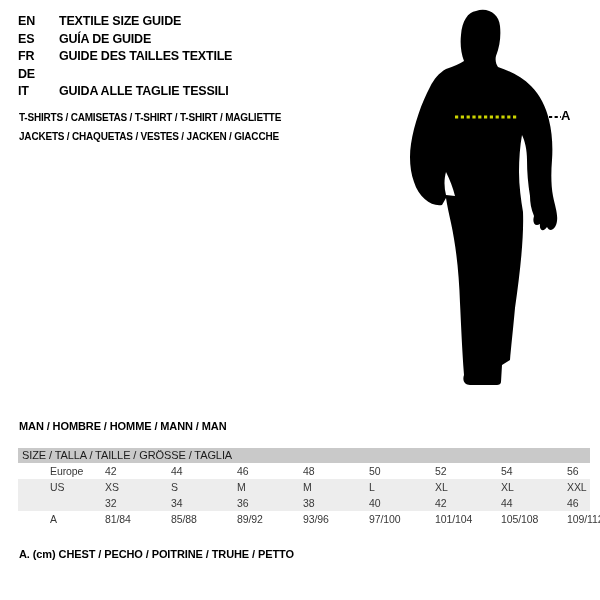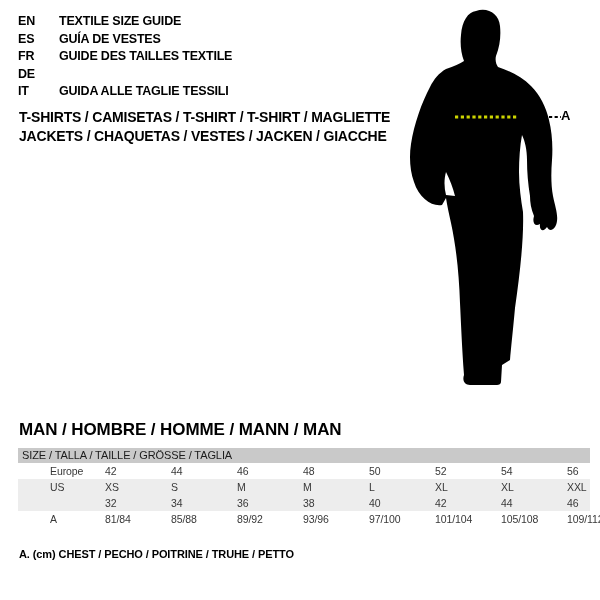--- a/index.html
+++ b/index.html
@@ -8,28 +8,28 @@
     font-family:"Liberation Sans", sans-serif;
     -webkit-font-smoothing:antialiased;
   }
   .canvas{position:absolute;left:0;top:0;width:600px;height:600px;overflow:hidden;background:#fff;color:#000;border-radius:21px;}
 
   
   .langs{position:absolute;left:18px;top:13px;}
   .lang-row{display:grid;grid-template-columns:41px auto;font-weight:bold;font-size:12.5px;line-height:17.6px;letter-spacing:-0.2px;white-space:nowrap;}
 
   
-  .cats{position:absolute;left:19px;top:108px;font-weight:bold;font-size:14px;line-height:19px;letter-spacing:-0.2px;white-space:nowrap;}
+  .cats{position:absolute;left:19px;top:108px;font-weight:bold;font-size:10px;line-height:19px;letter-spacing:-0.2px;white-space:nowrap;}
 
   
   .figure{position:absolute;left:400px;top:8px;width:170px;height:390px;}
   .measure-label{position:absolute;left:561px;top:108px;width:16px;font-weight:bold;font-size:13px;line-height:15px;}
 
   
-  .man-title{position:absolute;left:19px;top:420px;font-weight:bold;font-size:17px;letter-spacing:-0.1px;white-space:nowrap;}
+  .man-title{position:absolute;left:19px;top:420px;font-weight:bold;font-size:11px;letter-spacing:-0.1px;white-space:nowrap;}
 
   
   .table{position:absolute;left:18px;top:448px;width:587px;font-size:10.5px;color:#2e2e2e;letter-spacing:-0.1px;}
   .thead{width:572px;height:15px;line-height:15px;background:#c9c9c9;padding-left:4px;box-sizing:border-box;color:#1b1b1b;font-size:11px;}
   .trow{display:flex;width:572px;height:16px;line-height:16px;}
   .trow.stripe{background:#ededed;}
   .rlabel{flex:none;width:59px;padding-left:4px;box-sizing:border-box;color:#383838;margin-left:28px;}
   .cell{flex:none;width:66px;text-align:left;color:#383838;}
 
   
@@ -40,21 +40,21 @@
 
 <div class="canvas">
 
   <div class="langs">
     <div class="lang-row">
       <span>EN</span>
       <span>TEXTILE SIZE GUIDE</span>
     </div>
     <div class="lang-row">
       <span>ES</span>
-      <span>GUÍA DE VESTES</span>
+      <span>GUÍA DE GUIDE</span>
     </div>
     <div class="lang-row">
       <span>FR</span>
       <span>GUIDE DES TAILLES TEXTILE</span>
     </div>
     <div class="lang-row">
       <span>DE</span>
     </div>
     <div class="lang-row">
       <span>IT</span>

